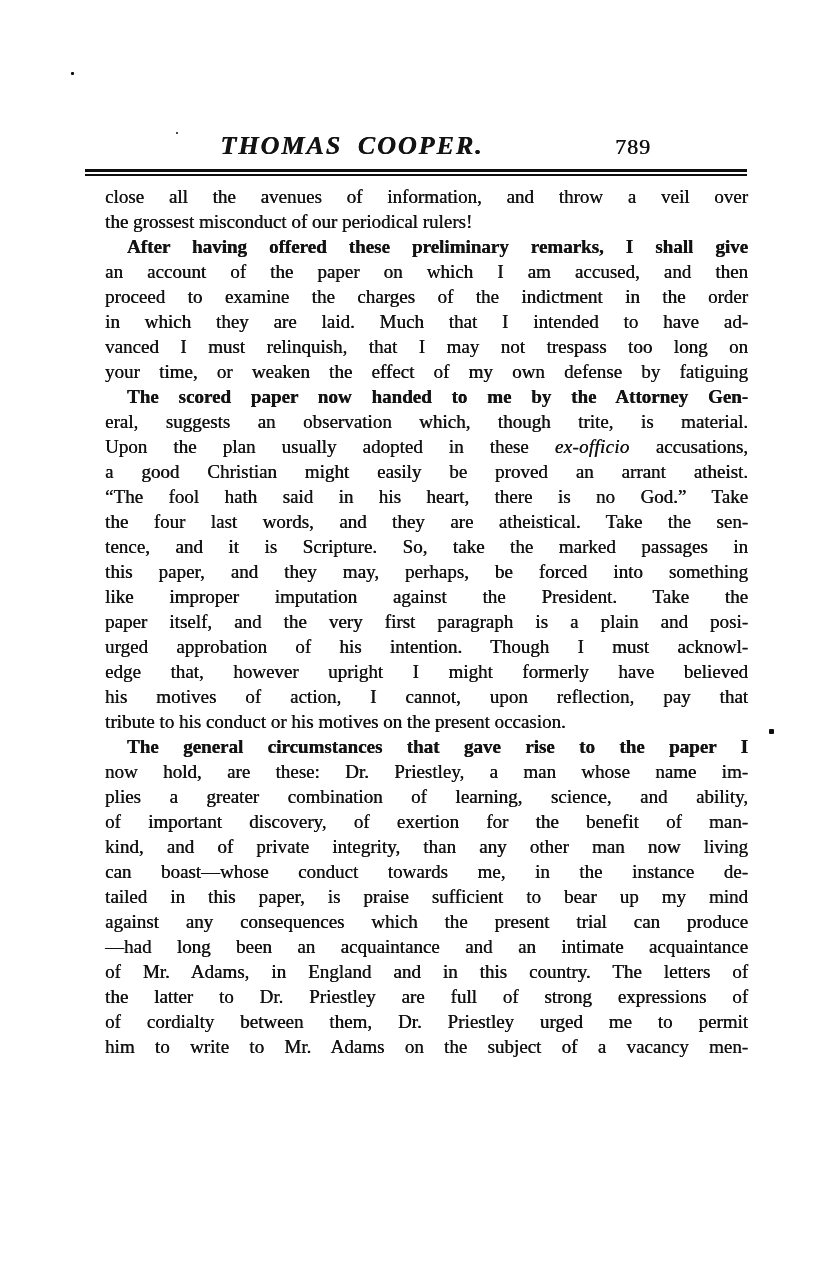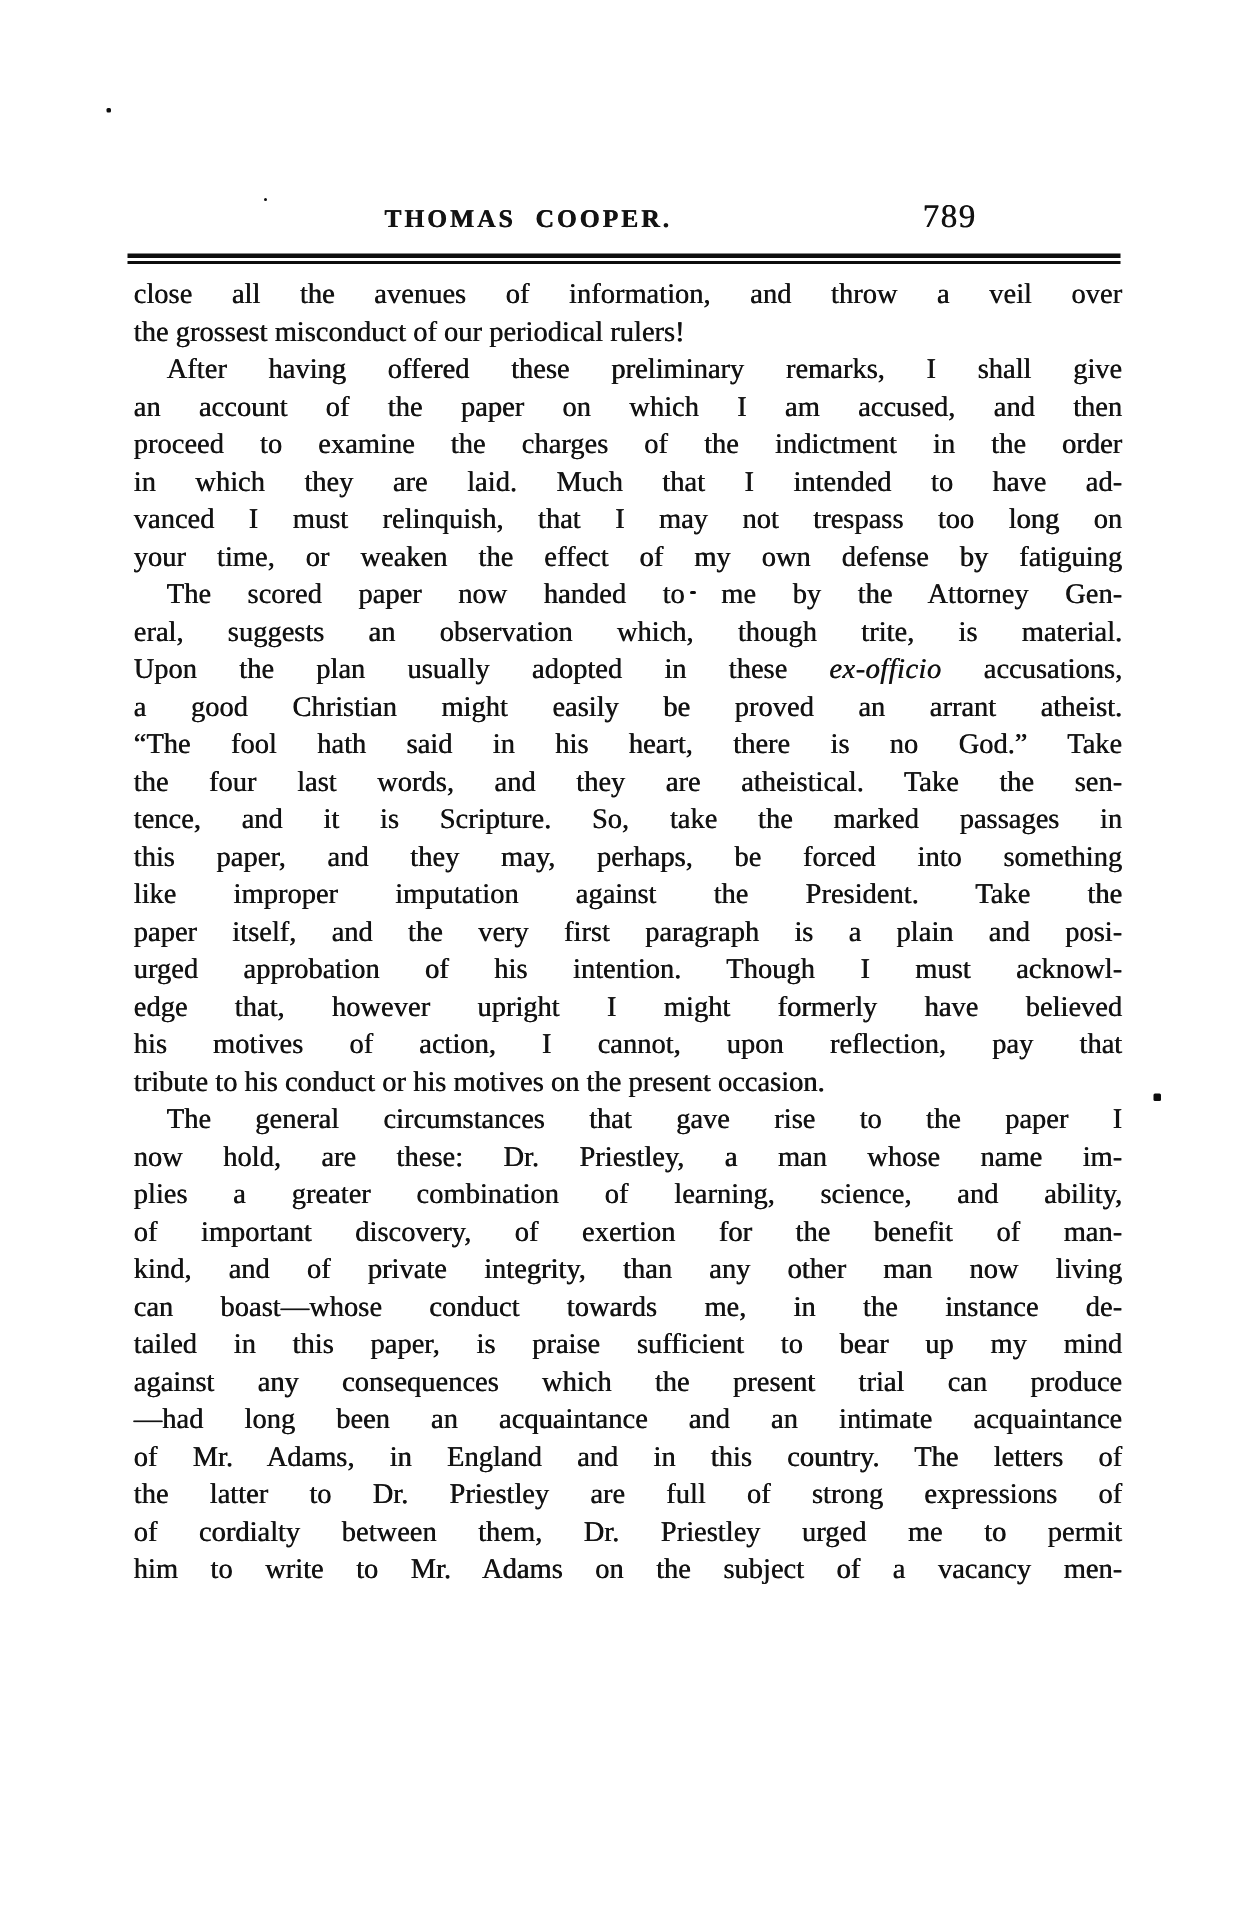--- a/index.html
+++ b/index.html
@@ -22,22 +22,23 @@
     left: 89px;
     width: 659px;
     display: flex;
     align-items: baseline;
   }
   .header-title-wrap {
     flex: 1;
     text-align: center;
   }
   .header-title {
-    font-size: 17px;
+    font-size: 26px;
     font-weight: bold;
+    font-style: italic;
     letter-spacing: 2px;
     word-spacing: 7px;
     text-shadow: 0.4px 0.3px 0 #131313;
     white-space: nowrap;
   }
   .page-number {
     width: 133px;
     text-align: left;
     font-size: 22px;
     font-weight: normal;
@@ -59,26 +60,28 @@
     left: 89px;
     width: 659px;
     font-size: 19px;
     line-height: 25px;
     text-shadow: 0.35px 0.25px 0 #131313;
   }
   .text-line {
     text-align: justify;
     text-align-last: justify;
     white-space: normal;
+    margin-left: 16px;
   }
   .text-line.para-end {
     text-align-last: left;
   }
   .text-line.indent {
     text-indent: 22px;
+    font-weight: bold;
   }
   .text-line i {
     letter-spacing: 0.3px;
   }
   .ink-speck {
     position: absolute;
     background: #0d0d0d;
     border-radius: 1px;
   }
   .speck-1 { left: 71px;  top: 72px;  width: 3px; height: 3px; }

